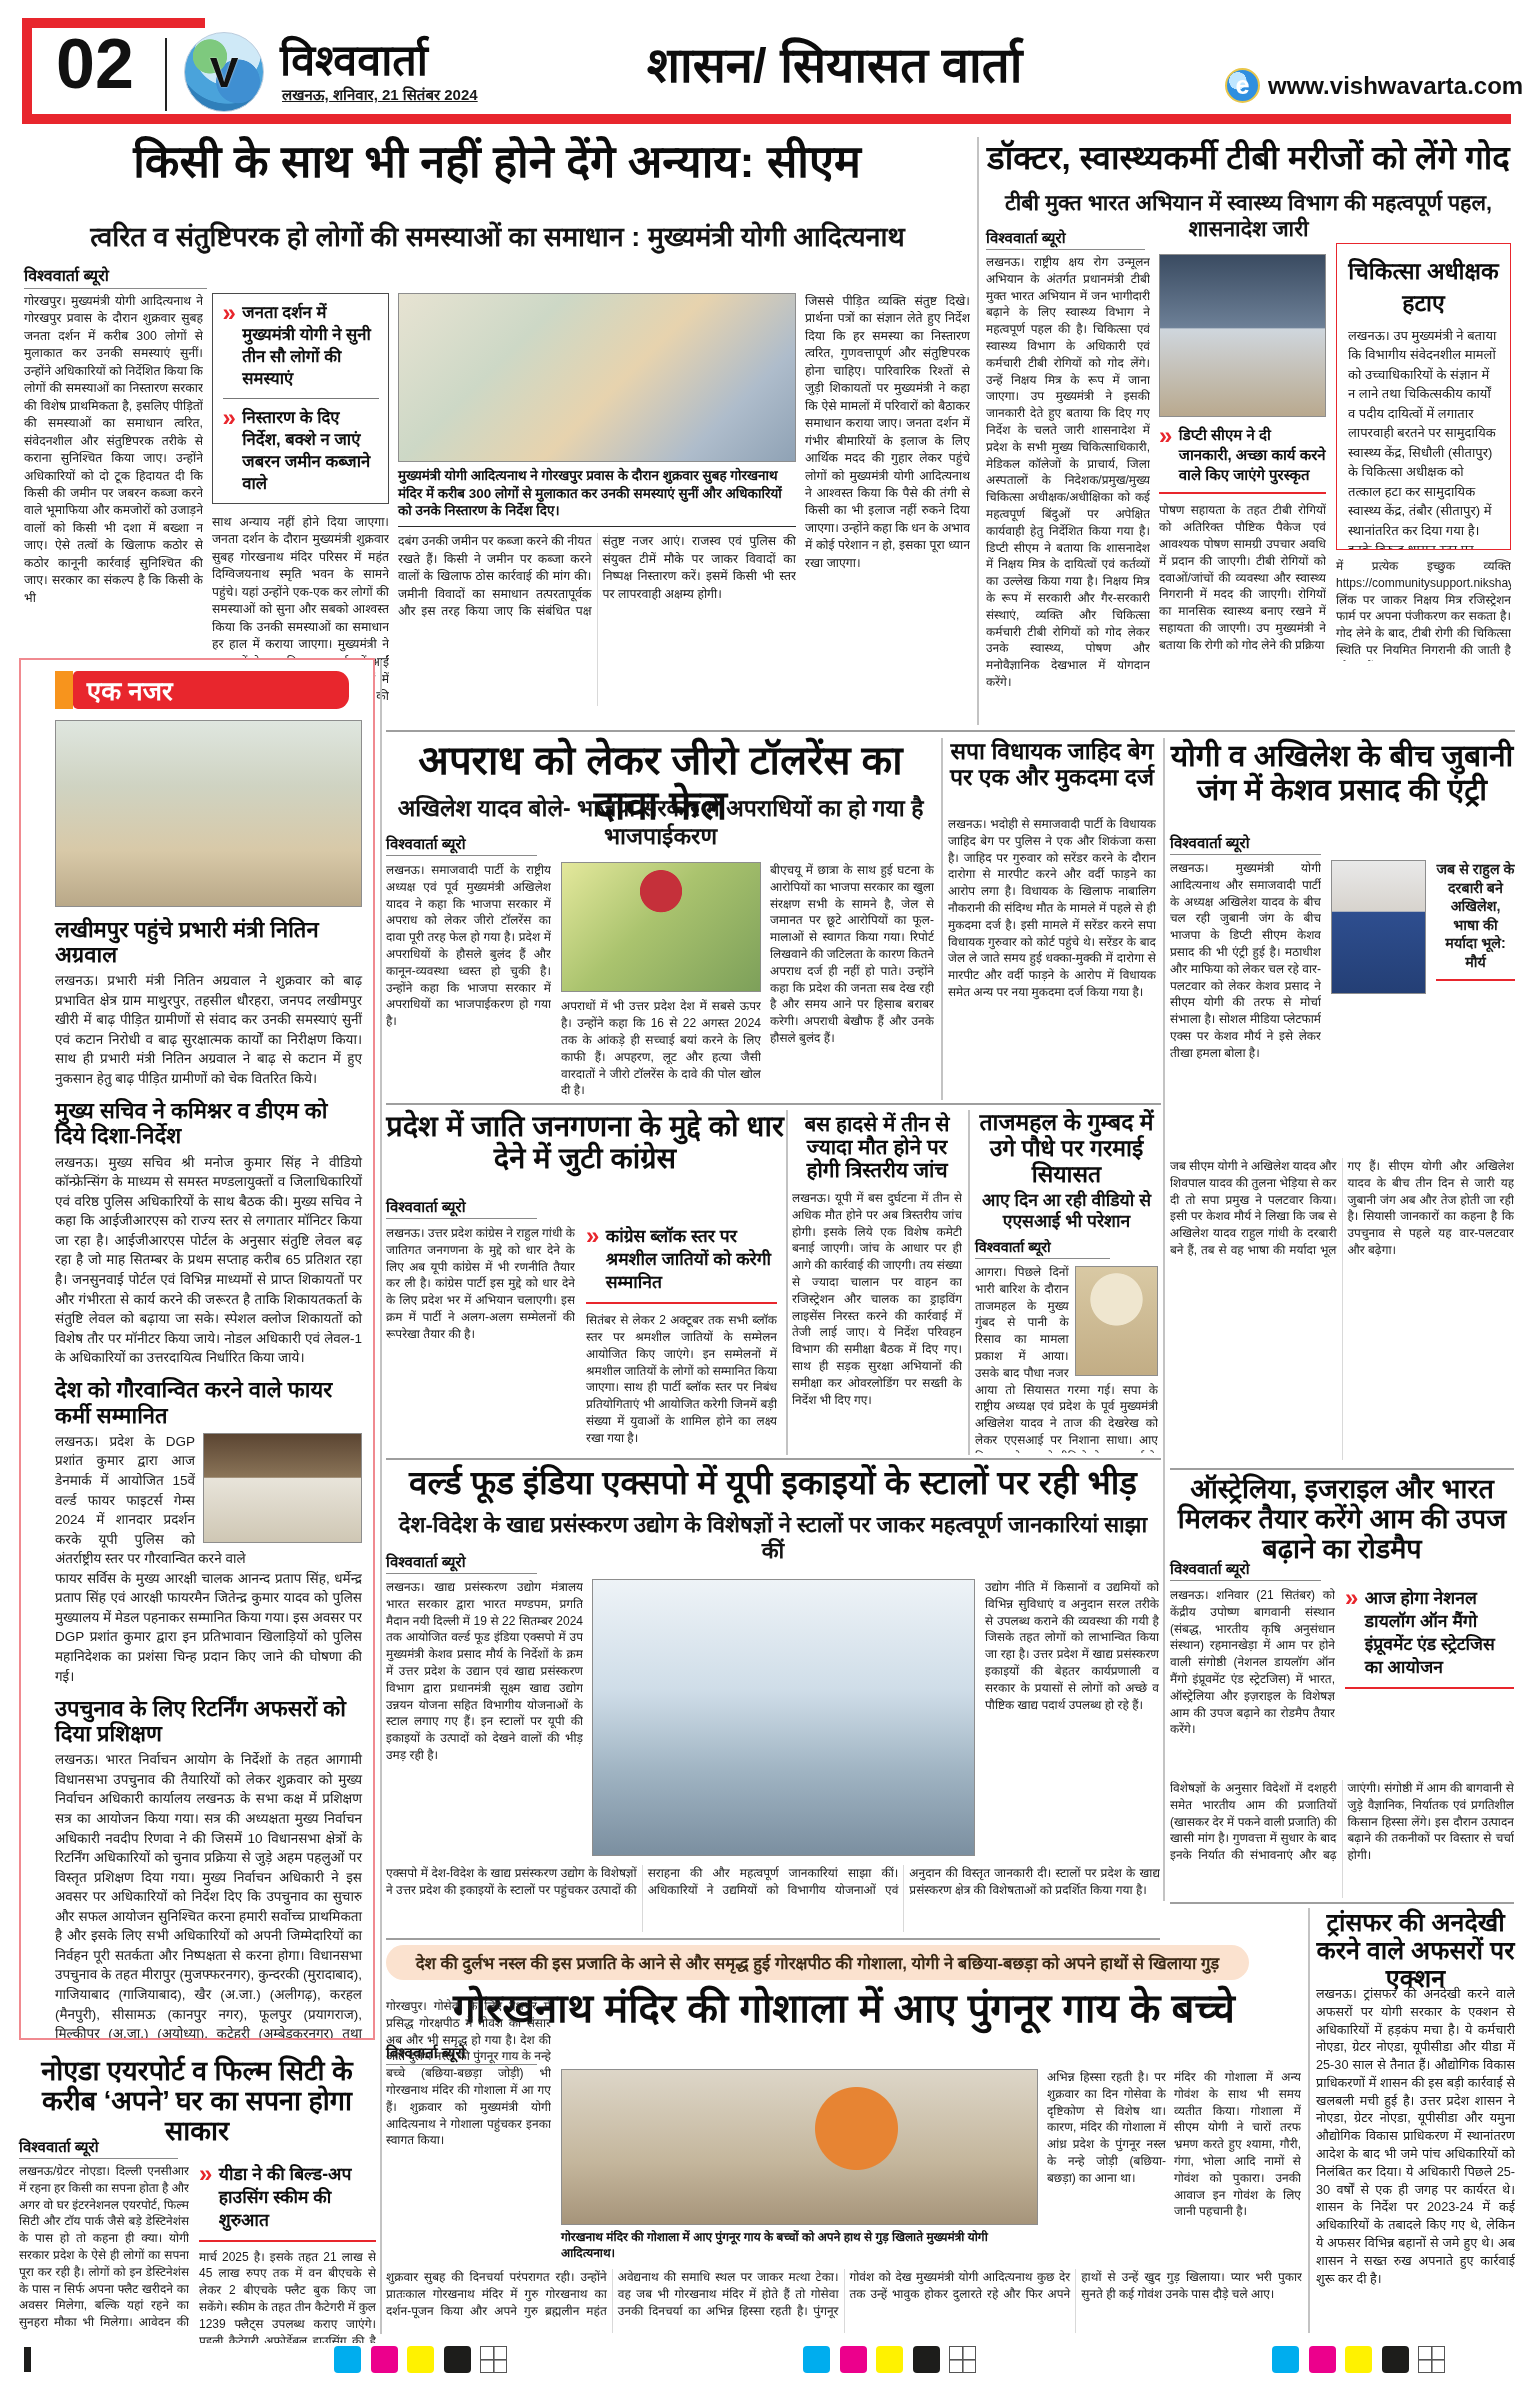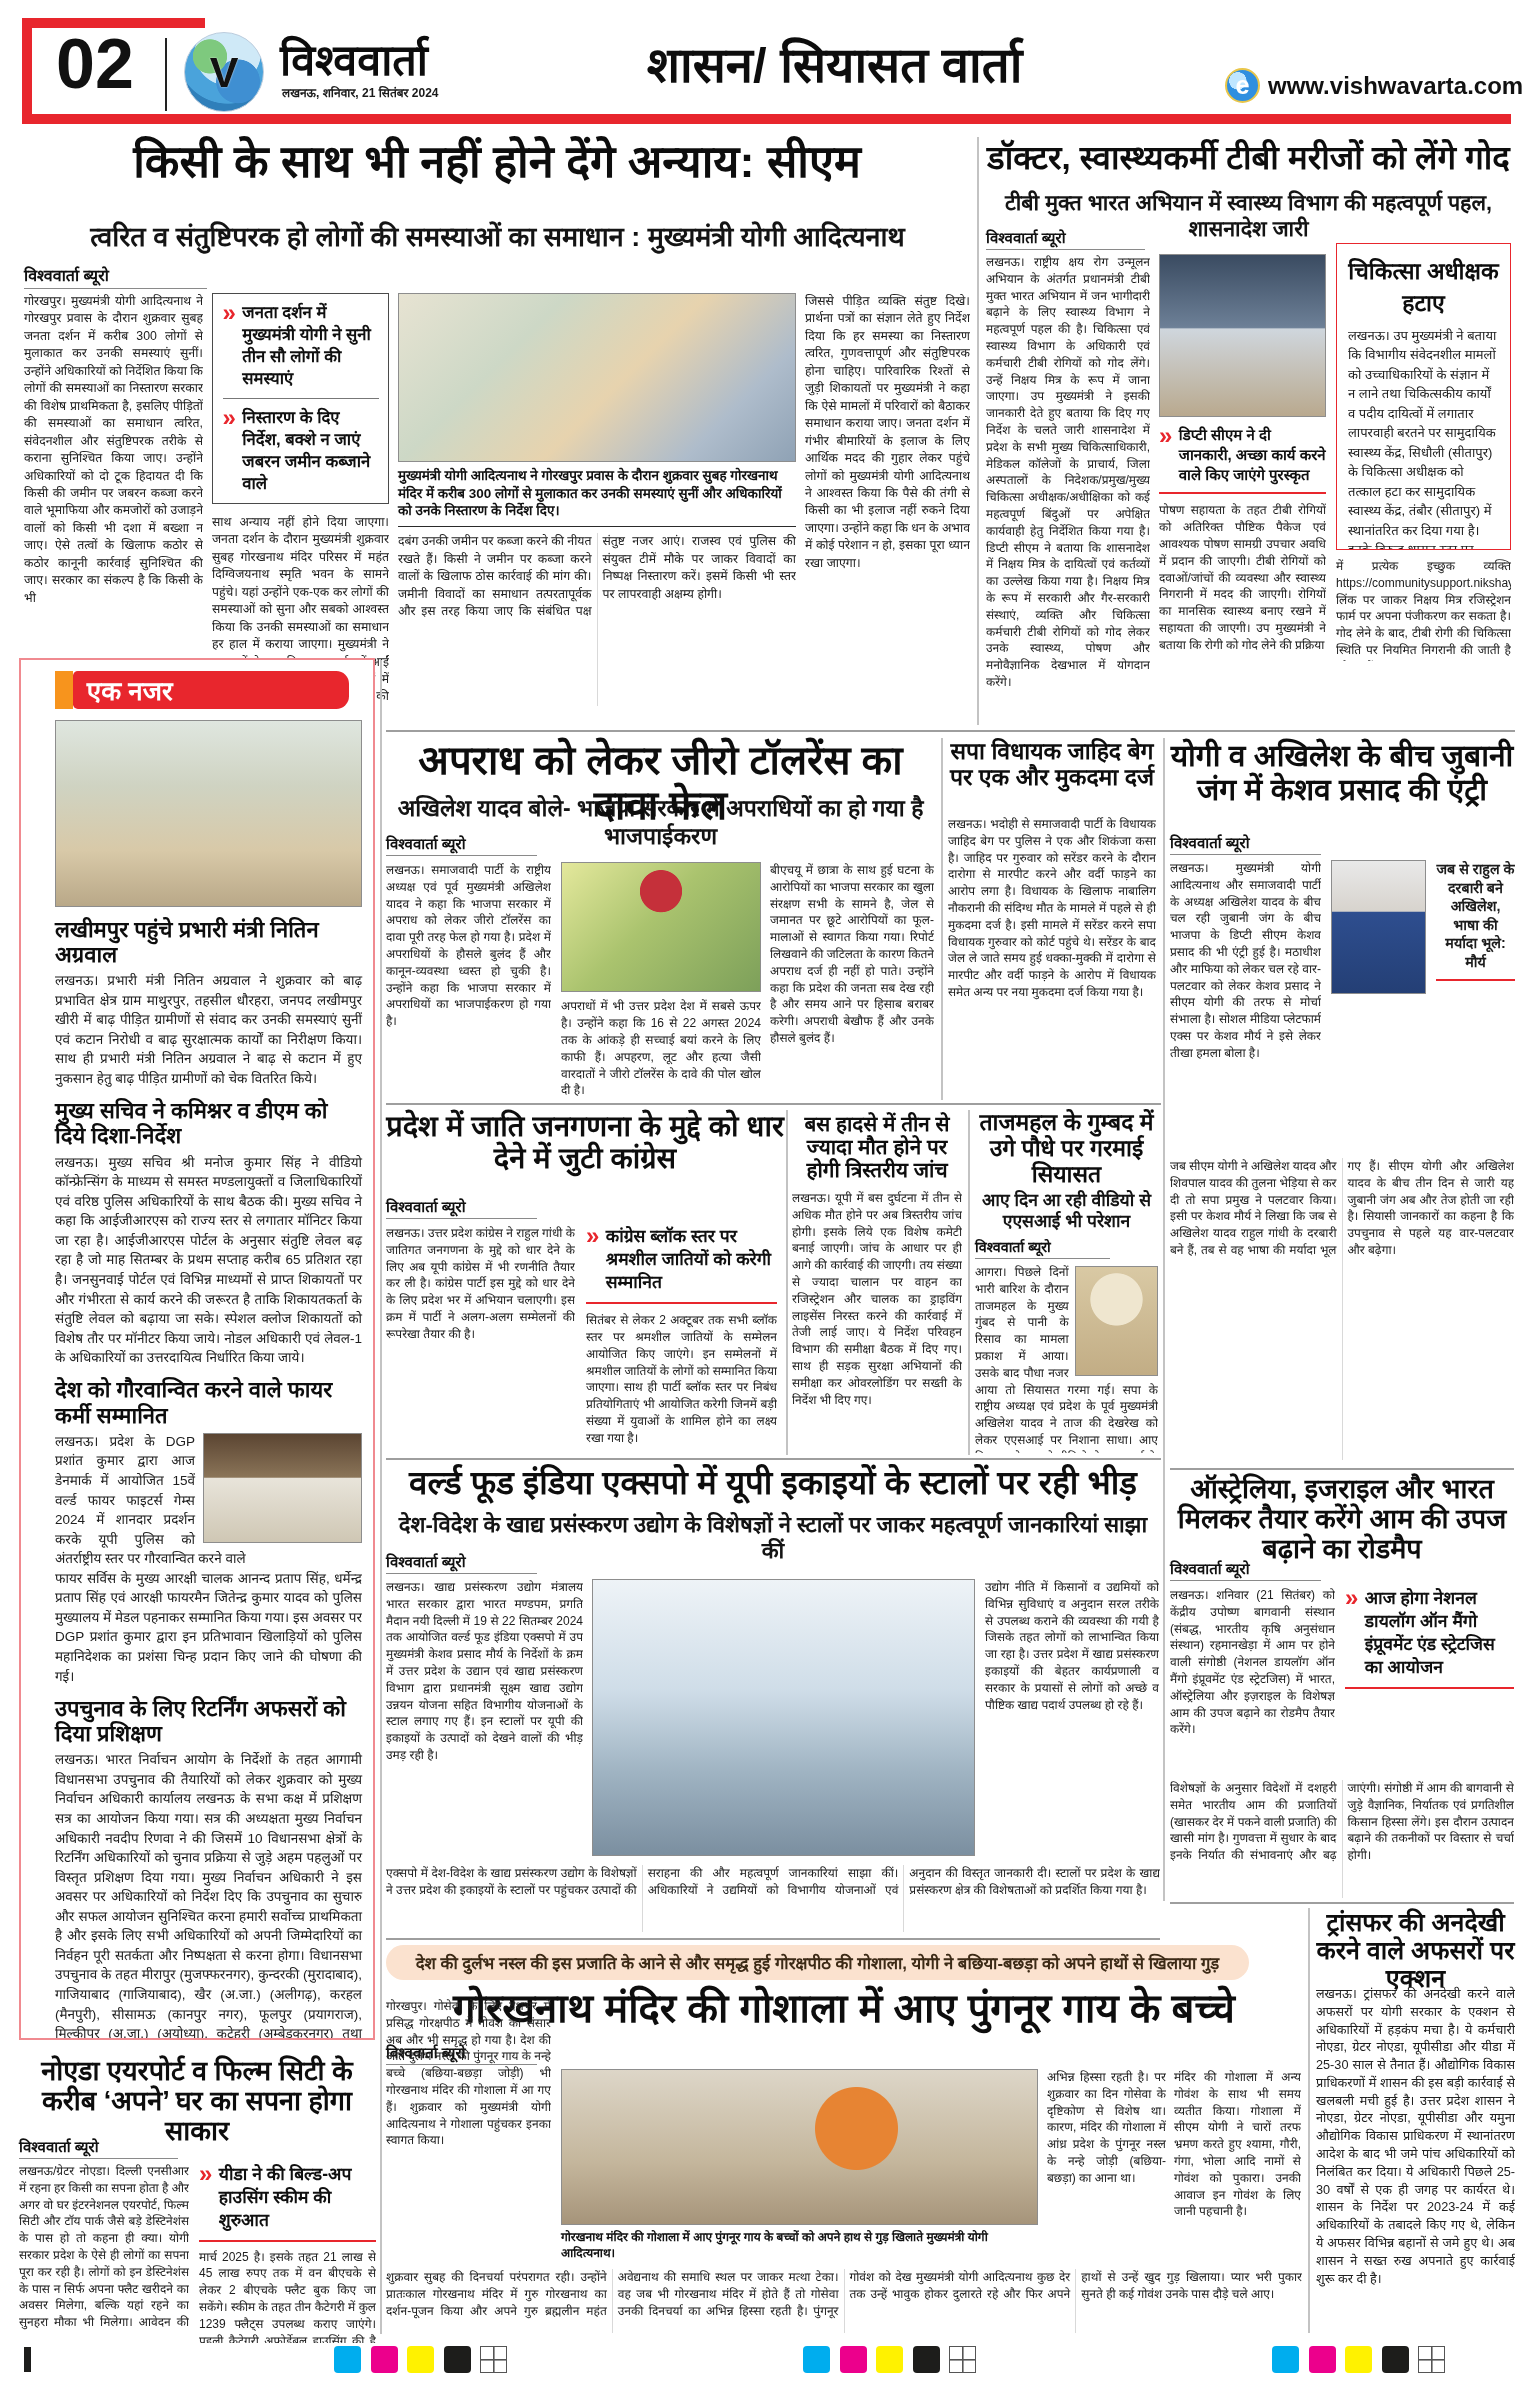--- a/index.html
+++ b/index.html
@@ -78,21 +78,21 @@
   <div class="abs red" style="left:22px;top:17.5px;width:183px;height:10.3px;"></div>
   <div class="abs red" style="left:22px;top:17.5px;width:10.3px;height:100px;"></div>
   <div class="abs red" style="left:22px;top:114px;width:1489px;height:10.3px;"></div>
 
   <div class="abs" style="left:56px;top:29px;font-size:70px;font-weight:700;color:#111;line-height:1;">02</div>
   <div class="abs" style="left:165px;top:38px;width:2.4px;height:73px;background:#222;"></div>
   <div class="abs logo-circle" style="left:184px;top:32px;">
     <span class="logo-v">V</span>
   </div>
   <div class="abs" style="left:280px;top:29px;font-size:43px;font-weight:700;color:#0c0c0c;text-align:center;">विश्ववार्ता</div>
-  <div class="abs" style="left:282px;top:84px;font-size:12px;font-weight:700;color:#1a1a1a;">लखनऊ,  शनिवार, 21 सितंबर 2024</div>
+  <div class="abs" style="left:282px;top:84px;font-size:15px;font-weight:700;color:#1a1a1a;text-decoration:underline;">लखनऊ,  शनिवार, 21 सितंबर 2024</div>
   <div class="abs hl" style="left:588px;top:38px;width:493px;font-size:49px;">शासन/ सियासत वार्ता</div>
   <div class="abs" style="left:1225px;top:68px;display:flex;align-items:center;gap:8px;">
     <span class="ie-icon">e</span>
     <span style="font-size:24px;font-weight:700;color:#111;">www.vishwavarta.com</span>
   </div>
 
   <div class="abs hl" style="left:24px;top:137px;width:946px;font-size:45px;">किसी के साथ भी नहीं होने देंगे अन्याय: सीएम</div>
   <div class="abs sub" style="left:64px;top:221px;width:867px;font-size:27px;">त्वरित व संतुष्टिपरक हो लोगों की समस्याओं का समाधान : मुख्यमंत्री योगी आदित्यनाथ</div>
   <div class="abs byline" style="left:24px;top:264px;width:183px;">विश्ववार्ता ब्यूरो</div>
 

